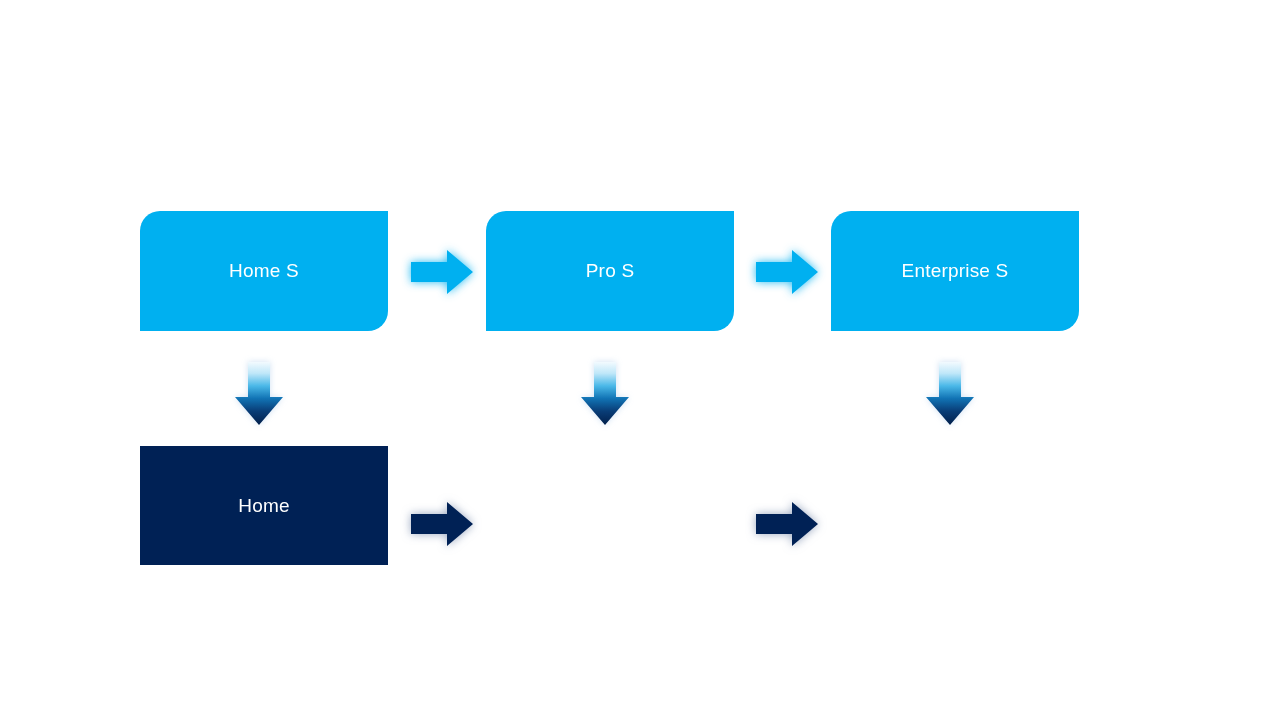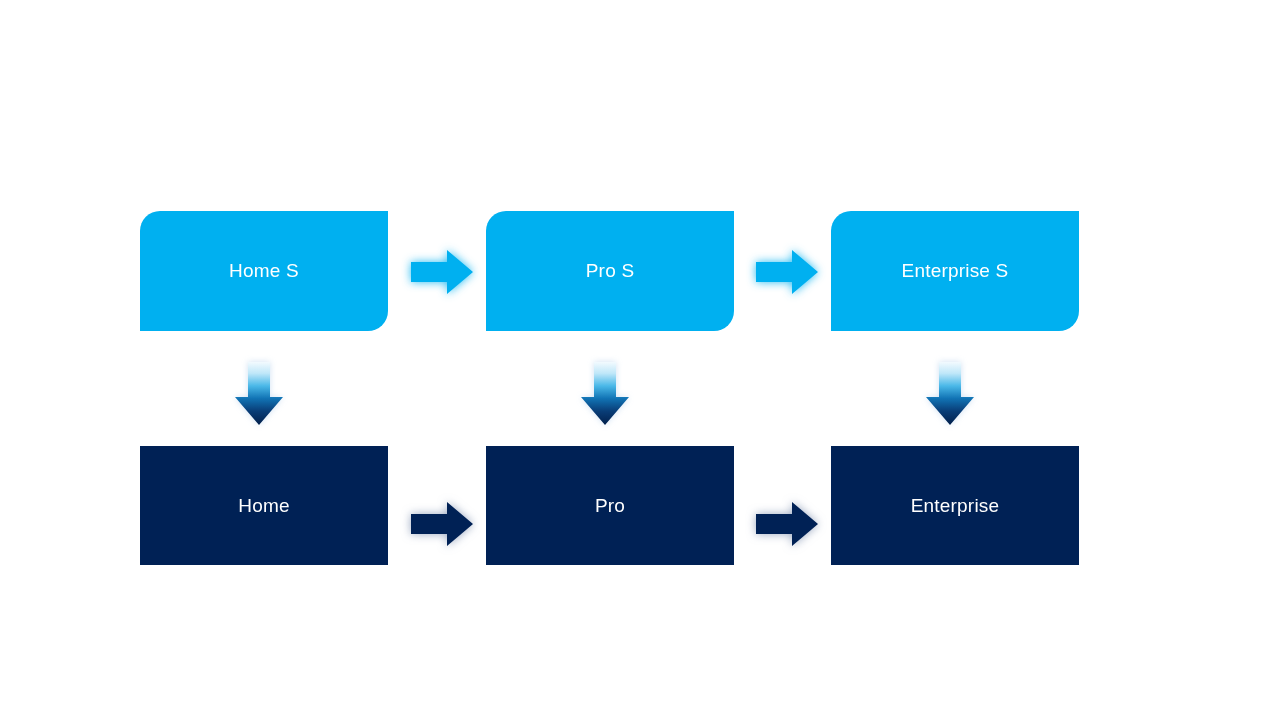--- a/index.html
+++ b/index.html
@@ -97,26 +97,20 @@
   <div class="box box-top col-2">
     <span class="label">Pro S</span>
   </div>
   <div class="box box-top col-3">
     <span class="label">Enterprise S</span>
   </div>
 
   <div class="box box-bottom col-1">
     <span class="label">Home</span>
   </div>
-  <div class="box box-bottom col-2">
-    <span class="label">Pro</span>
-  </div>
-  <div class="box box-bottom col-3">
-    <span class="label">Enterprise</span>
-  </div>
 
   <svg class="arrow-right arrow-right-top gap-1" viewBox="0 0 64 48" aria-hidden="true">
     <polygon points="0,14 36,14 36,2 62,24 36,46 36,34 0,34" fill="#00B0F0"></polygon>
   </svg>
   <svg class="arrow-right arrow-right-top gap-2" viewBox="0 0 64 48" aria-hidden="true">
     <polygon points="0,14 36,14 36,2 62,24 36,46 36,34 0,34" fill="#00B0F0"></polygon>
   </svg>
 
   <svg class="arrow-right arrow-right-bottom gap-1" viewBox="0 0 64 48" aria-hidden="true">
     <polygon points="0,14 36,14 36,2 62,24 36,46 36,34 0,34" fill="#002155"></polygon>

